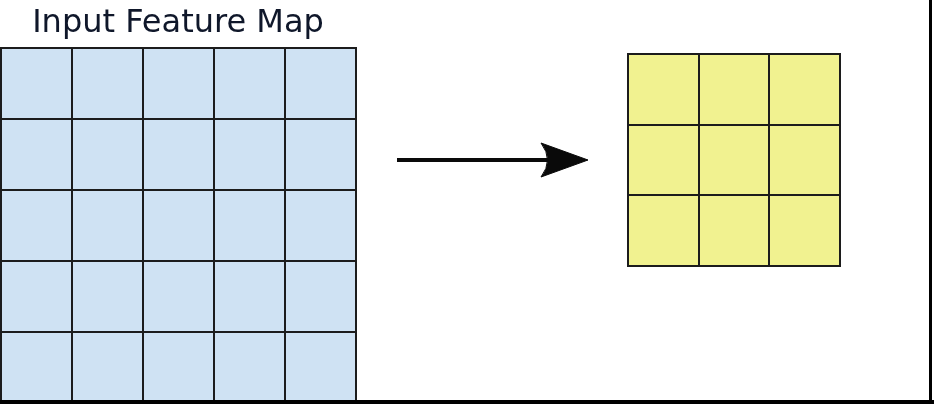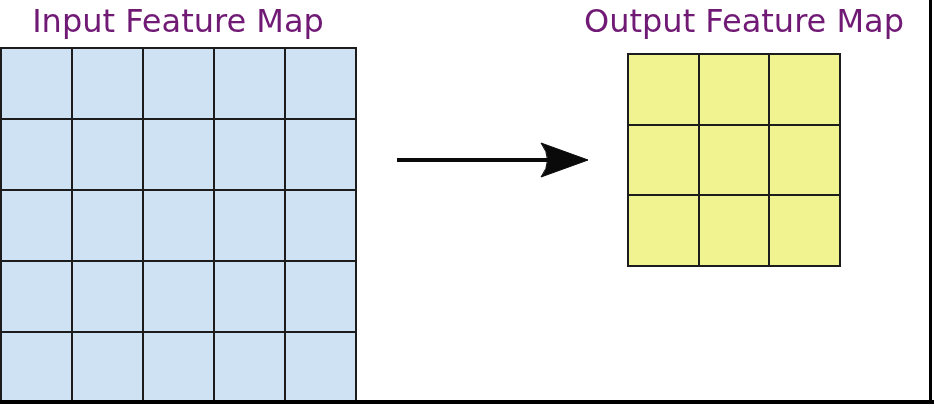--- a/index.html
+++ b/index.html
@@ -14,21 +14,21 @@
     height: 406px;
     background: #ffffff;
     overflow: hidden;
   }
   .map-title {
     position: absolute;
     top: 3px;
     transform: translateX(-50%);
     font-size: 32px;
     line-height: 1.15;
-    color: #701a75;
+    color: #0f172a;
     white-space: nowrap;
   }
   .input-title  { left: 178px; }
   .output-title { left: 744px; }
 
   .feature-grid {
     position: absolute;
     display: grid;
     gap: 2px;
     background: #1c1c1c;     
@@ -74,21 +74,20 @@
     background: #000000;
   }
 </style>
 </head>
 <body>
 
 <div class="canvas">
 
   <div class="map-title input-title">Input Feature Map</div>
 
-  <div class="map-title output-title">Output Feature Map</div>
 
   <div class="feature-grid input-grid" style="grid-template-columns: repeat(5, 1fr); grid-template-rows: repeat(5, 1fr);">
       <div class="cell" style="background: rgb(207, 226, 243);"></div>
       <div class="cell" style="background: rgb(207, 226, 243);"></div>
       <div class="cell" style="background: rgb(207, 226, 243);"></div>
       <div class="cell" style="background: rgb(207, 226, 243);"></div>
       <div class="cell" style="background: rgb(207, 226, 243);"></div>
       <div class="cell" style="background: rgb(207, 226, 243);"></div>
       <div class="cell" style="background: rgb(207, 226, 243);"></div>
       <div class="cell" style="background: rgb(207, 226, 243);"></div>

